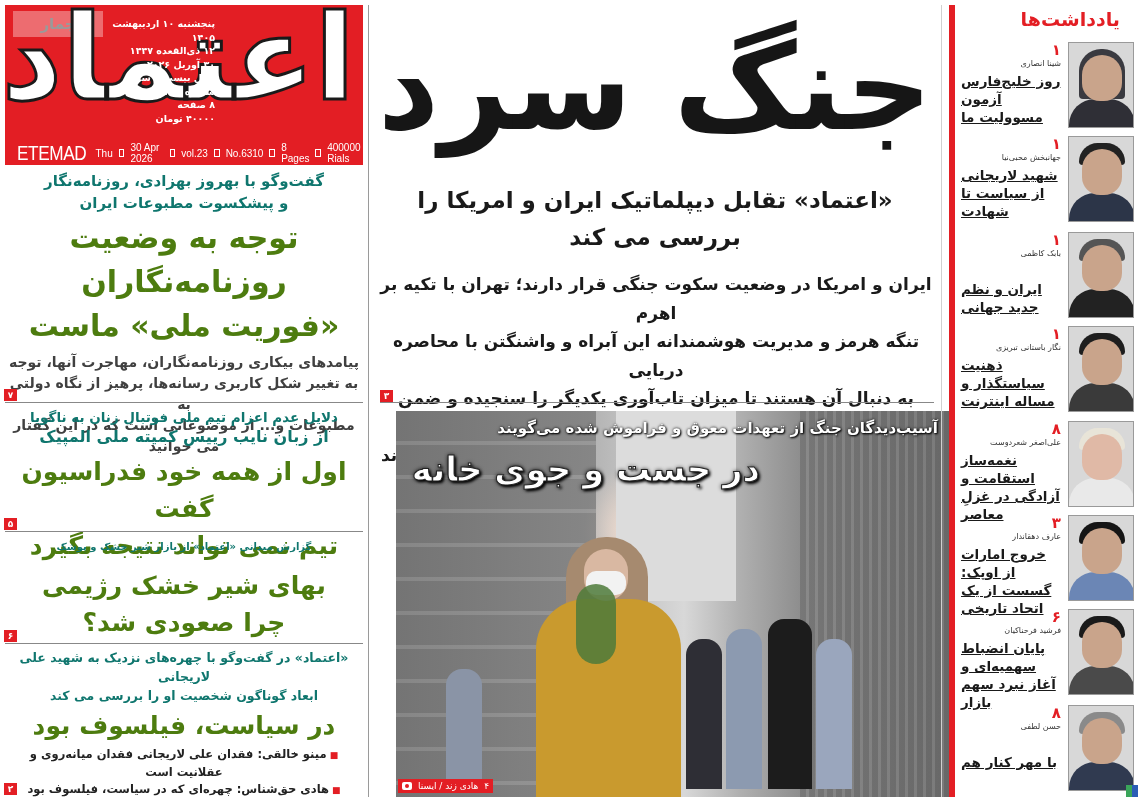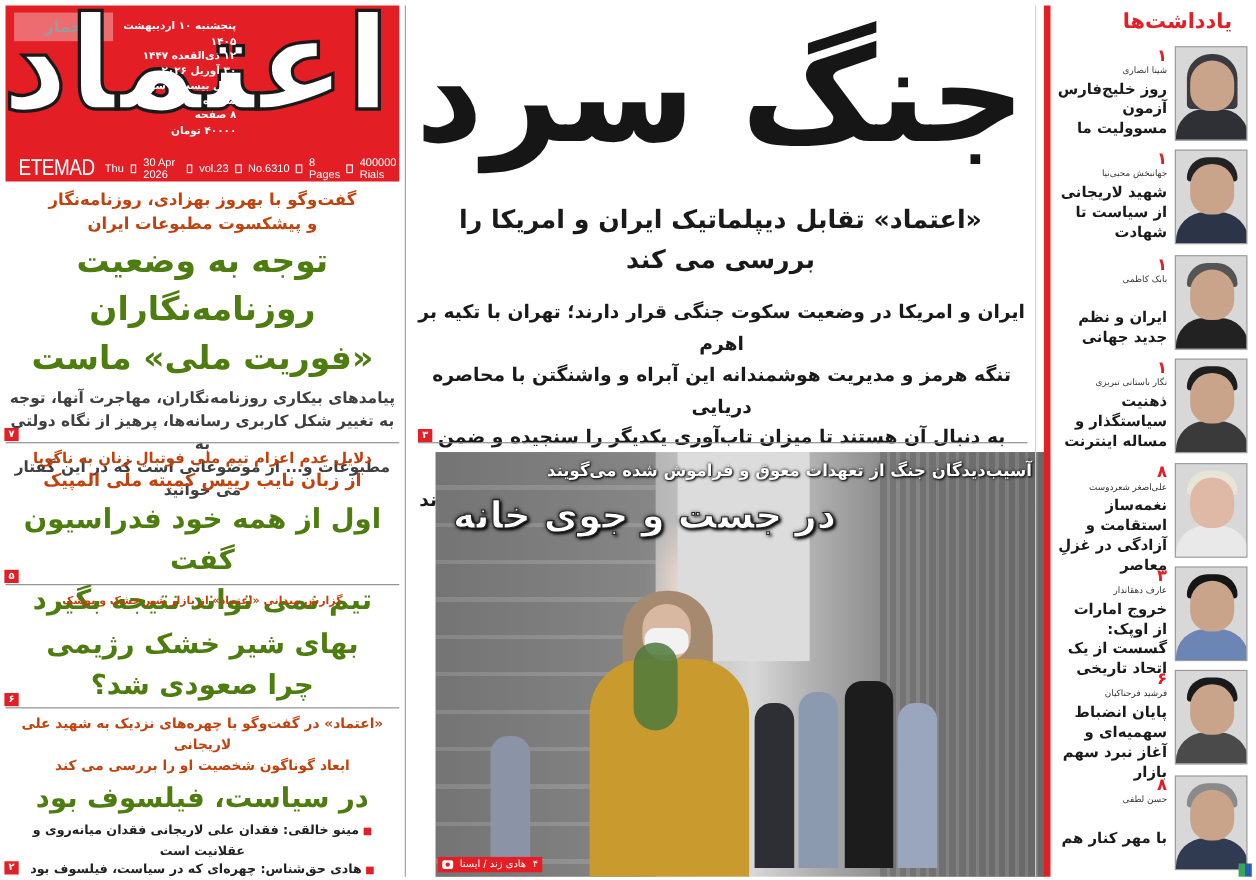--- a/index.html
+++ b/index.html
@@ -11,21 +11,21 @@
   .masthead { position: absolute; left: 5px; top: 5px; width: 358px; height: 160px; background: #e31e24; overflow: hidden; }
   .masthead .logo { position: absolute; right: 8px; top: -6px; font-family: "DejaVu Sans", sans-serif; font-weight: bold; font-size: 118px; color: #fff; line-height: 1; -webkit-text-stroke: 3px #1a1a1a; letter-spacing: -4px; }
   .masthead .dateinfo { position: absolute; left: 95px; top: 12px; width: 115px; text-align: right; color: #fff; font-size: 9.5px; line-height: 13.5px; font-weight: bold; }
   .masthead .eng-bar { position: absolute; left: 0; bottom: 0; width: 100%; height: 24px; direction: ltr; display: flex; align-items: center; gap: 8px; padding-left: 12px; color: #fff; font-family: "Liberation Sans", sans-serif; }
   .masthead .eng-bar .eng-logo { font-size: 21px; font-weight: normal; letter-spacing: -0.5px; transform: scaleX(0.82); transform-origin: left; margin-right: -14px; }
   .masthead .eng-bar .meta { font-size: 10px; display: flex; gap: 6px; align-items: center; }
   .masthead .eng-bar .sq { display: inline-block; width: 8px; height: 8px; border: 1px solid #fff; }
   .watermark { position: absolute; left: 8px; top: 6px; width: 90px; height: 26px; background: rgba(255,255,255,0.35); color: #9a9a9a; font-size: 15px; font-weight: bold; text-align: center; line-height: 26px; }
 
   .story { position: absolute; left: 5px; width: 358px; text-align: center; }
-  .story .kicker { font-size: 15px; font-weight: bold; line-height: 22px; color: #c2410c; }
+  .story .kicker { font-size: 15px; font-weight: bold; line-height: 22px; color: #0f766e; }
   .story .head { font-size: 30px; font-weight: bold; line-height: 44px; color: #4d7c0f; }
   .story .head.sm { font-size: 25px; line-height: 37px; }
   .story .body { font-size: 14px; font-weight: bold; line-height: 21px; color: #404040; text-align: center; }
   .story .bullets { list-style: none; font-size: 11.5px; font-weight: bold; line-height: 17px; color: #222; text-align: center; }
   .story .bullets li::before { content: "■ "; color: #e31e24; font-size: 9px; }
   .page-tag { position: absolute; left: 4px; width: 13px; height: 12px; background: #e31e24; color: #fff; font-size: 9px; line-height: 12px; text-align: center; font-weight: bold; }
   .hr { position: absolute; left: 5px; width: 358px; height: 1px; background: #888; }
 
   
   .vrule { position: absolute; top: 5px; width: 1px; height: 792px; background: #9a9a9a; }
@@ -62,21 +62,21 @@
   .right-col { position: absolute; left: 945px; top: 0; width: 197px; height: 800px; }
   .right-col .red-bar { position: absolute; left: 4px; top: 5px; width: 6px; height: 792px; background: #e31e24; }
   .right-col .sec-title { position: absolute; right: 22px; top: 8px; font-size: 19px; font-weight: bold; color: #e31e24; }
   .op { position: absolute; left: 14px; width: 175px; height: 92px; }
   .op .photo-box { position: absolute; right: 0; top: 0; width: 66px; height: 86px; border: 1px solid #9a9a9a; background: #d8d8d8; overflow: hidden; }
   .op .photo-box .hd { position: absolute; left: 13px; top: 12px; width: 40px; height: 46px; border-radius: 20px 20px 18px 18px; background: #c9a48b; }
   .op .photo-box .hair { position: absolute; left: 10px; top: 6px; width: 46px; height: 22px; border-radius: 22px 22px 4px 4px; }
   .op .photo-box .sh { position: absolute; left: 0; bottom: 0; width: 66px; height: 28px; border-radius: 26px 26px 0 0; }
   .op .num { position: absolute; right: 73px; top: 0; font-size: 15px; font-weight: bold; color: #e31e24; line-height: 16px; }
   .op .author { position: absolute; right: 73px; top: 16px; font-size: 8px; color: #333; line-height: 12px; white-space: nowrap; }
-  .op .title { position: absolute; right: 73px; top: 30px; width: 100px; text-align: right; font-size: 13.5px; font-weight: bold; line-height: 18px; color: #1a1a1a; }
+  .op .title { position: absolute; right: 73px; top: 30px; width: 100px; text-align: left; font-size: 13.5px; font-weight: bold; line-height: 18px; color: #1a1a1a; text-decoration: underline; }
   .corner-mark { position: absolute; left: 1126px; top: 785px; width: 12px; height: 12px; background: linear-gradient(90deg, #3aa55a 50%, #2b5db5 50%); }
 </style>
 </head>
 <body>
 
 <div class="left-col">
   <div class="masthead">
     <div class="watermark">جمار</div>
     <div class="logo">اعتماد</div>
     <div class="dateinfo">

